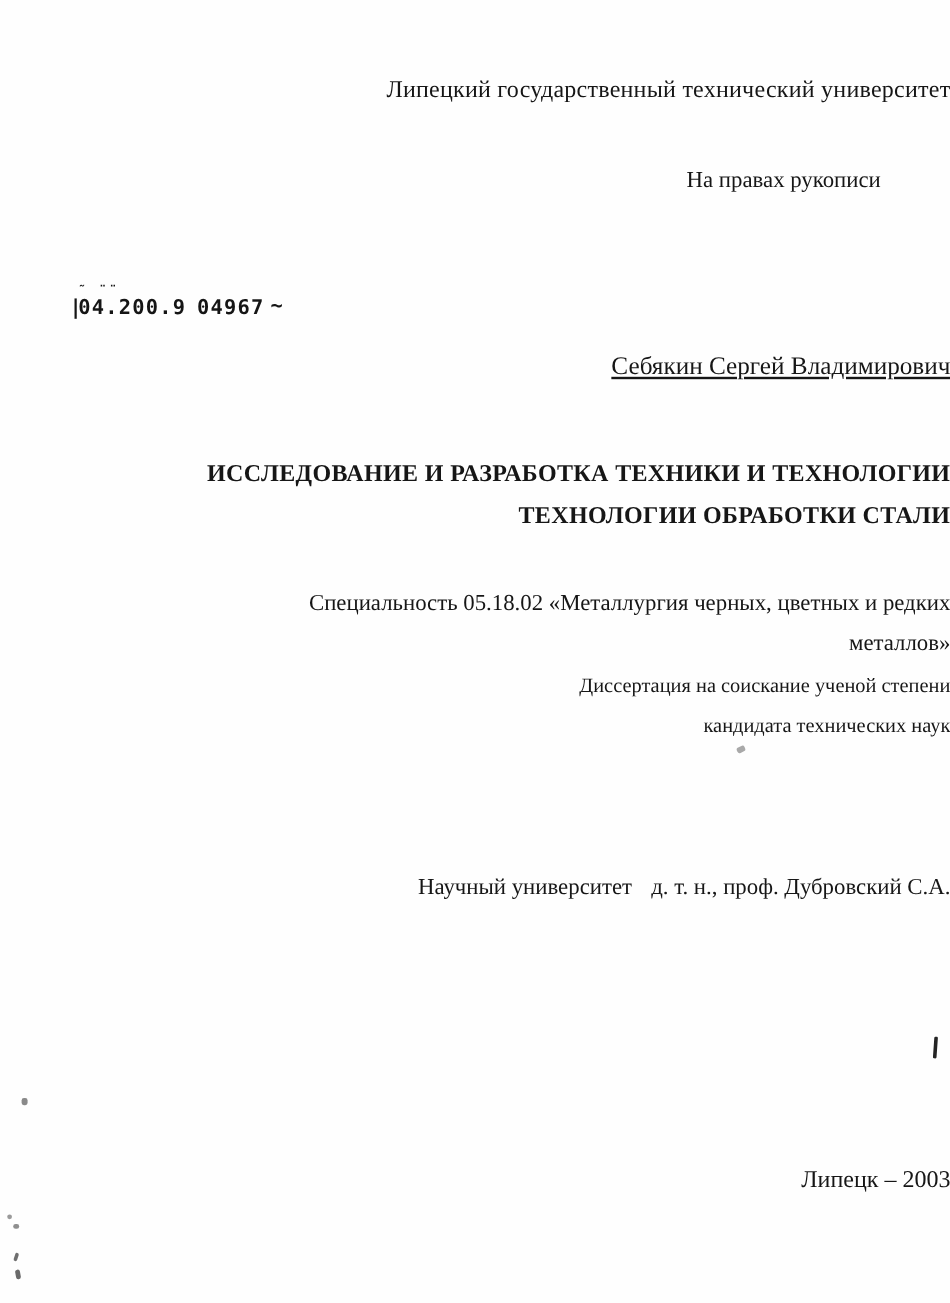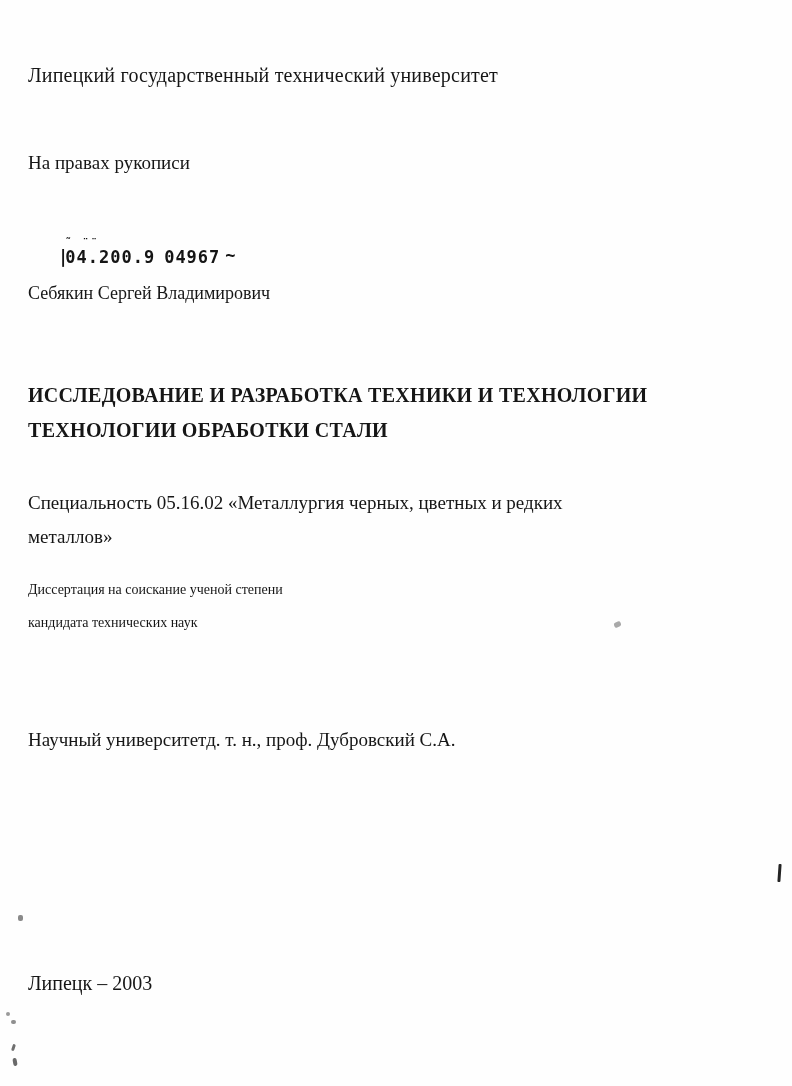--- a/index.html
+++ b/index.html
@@ -11,30 +11,30 @@
     background: #fefefe;
     color: #161616;
     font-family: "Liberation Serif", "DejaVu Serif", serif;
     overflow: hidden;
   }
   
   .content {
     position: absolute;
     left: 28px; right: 0; top: 0; bottom: 0;
   }
-  .line { position: absolute; left: 0; right: 0; text-align: left; }
+  .line { position: absolute; left: 0; right: 0; text-align: right; }
 
   .university {
     top: 64px;
     font-size: 20px;
     letter-spacing: 0.2px;
   }
   .manuscript {
-    top: 152px;
-    text-align: left;
+    top: 140px;
+    text-align: right;
     padding-right: 58px;
     font-size: 19px;
   }
   .stamp {
     position: absolute;
     left: 30px;
     top: 247px;
     font-family: "DejaVu Sans Mono", monospace;
     font-size: 17px;
     font-weight: 600;
@@ -52,45 +52,46 @@
   }
   .stamp-lead { letter-spacing: 0; margin-right: -3px; }
   .stamp-num-right { margin-left: 9px; }
   .stamp-tail {
     display: inline-block;
     margin-left: 5px;
     font-weight: 700;
     transform: translateY(-2px);
   }
   .author {
-    top: 283px;
-    font-size: 18px;
+    top: 293px;
+    font-size: 21px;
+    text-decoration: underline;
   }
   .title-block {
     top: 378px;
     font-weight: bold;
     font-size: 20px;
     line-height: 35px;
     letter-spacing: 0.3px;
   }
   .specialty-block {
     top: 486px;
     font-size: 19px;
     line-height: 34px;
   }
   .degree-block {
-    top: 573px;
-    font-size: 14px;
+    top: 555px;
+    font-size: 17px;
     line-height: 33px;
   }
   .supervisor {
     top: 729px;
     font-size: 19px;
   }
-  .supervisor .sup-value { }
+  .supervisor .sup-value { margin-left: 16px; }
   .footer-line {
     top: 972px;
     font-size: 20px;
   }
   
   .sp { position: absolute; background: #555; border-radius: 2px; }
   .sp-right-bar { left: 778px; top: 864px; width: 3px; height: 18px; background: #242424; transform: rotate(4deg); border-radius: 1px; }
   .sp-mid { left: 614px; top: 622px; width: 7px; height: 5px; background: #a9a9a9; transform: rotate(-25deg); }
   .sp-a { left: 18px; top: 915px; width: 5px; height: 6px; background: #8a8a8a; }
   .sp-b { left: 6px; top: 1012px; width: 4px; height: 4px; background: #9a9a9a; }
@@ -113,21 +114,21 @@
     </div>
 
     <div class="line author">Себякин Сергей Владимирович</div>
 
     <div class="line title-block">
       <div>ИССЛЕДОВАНИЕ И РАЗРАБОТКА ТЕХНИКИ И ТЕХНОЛОГИИ</div>
       <div>ТЕХНОЛОГИИ ОБРАБОТКИ СТАЛИ</div>
     </div>
 
     <div class="line specialty-block">
-      <div>Специальность 05.16.02 «Металлургия черных, цветных и редких</div>
+      <div>Специальность 05.18.02 «Металлургия черных, цветных и редких</div>
       <div>металлов»</div>
     </div>
 
     <div class="line degree-block">
       <div>Диссертация на соискание ученой степени</div>
       <div>кандидата технических наук</div>
     </div>
 
     <div class="line supervisor">
       <span class="sup-label">Научный университет</span><span class="sup-value">д. т. н., проф. Дубровский С.А.</span>

